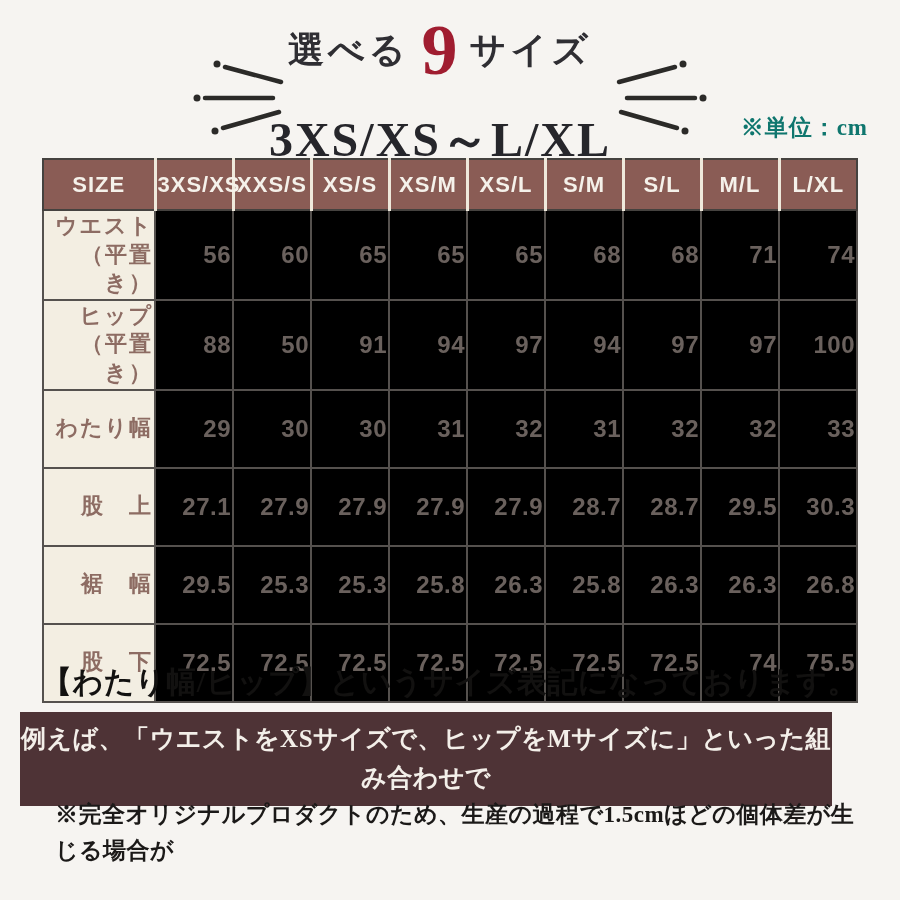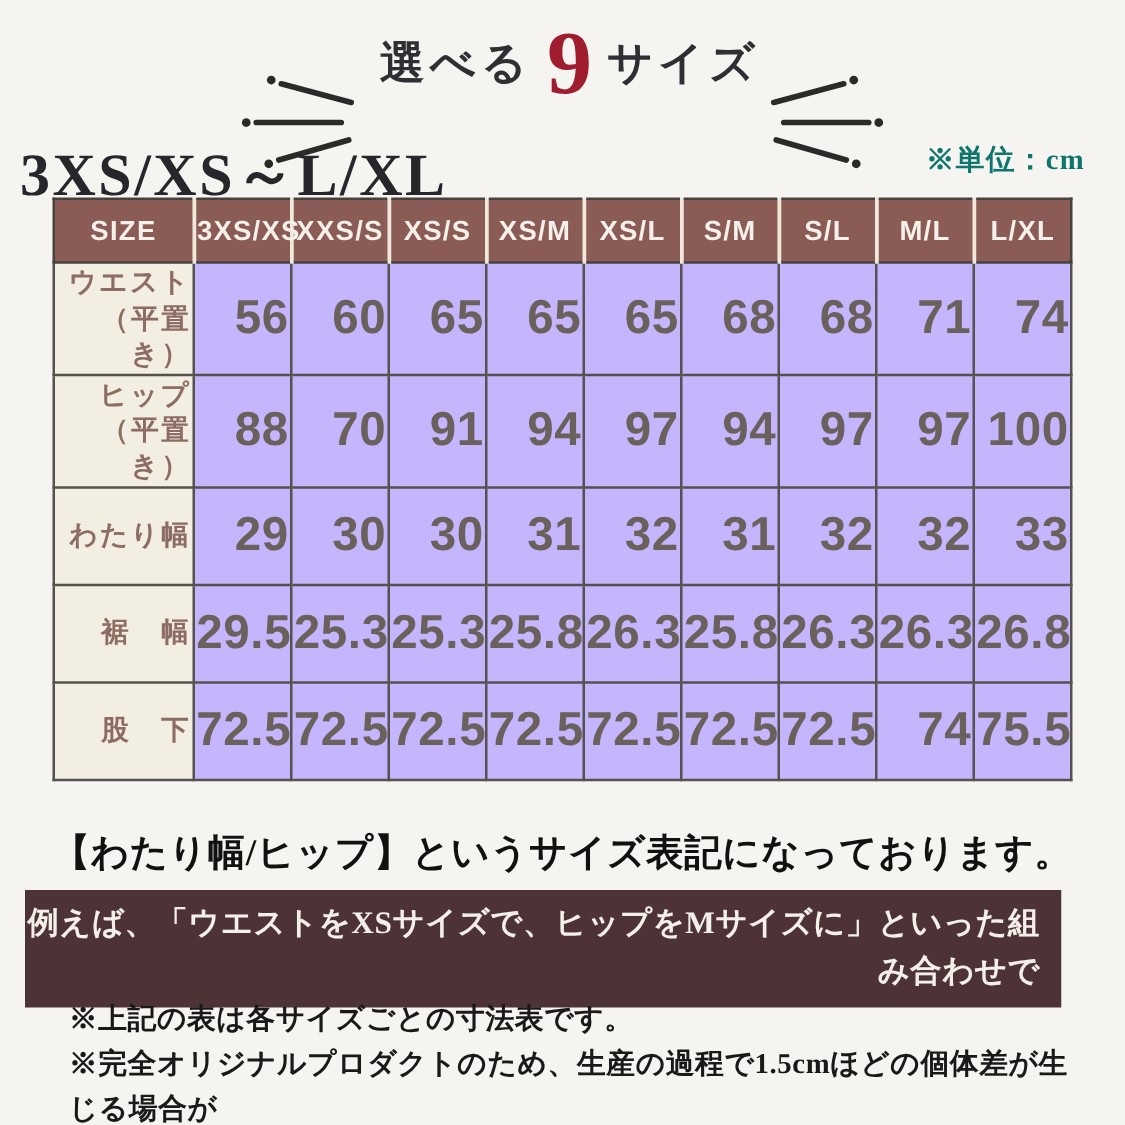--- a/index.html
+++ b/index.html
@@ -2,21 +2,21 @@
 <html><head>
 <meta charset="utf-8">
 <style>
   html,body{margin:0;padding:0;}
   body{font-family:"Liberation Sans","DejaVu Sans",sans-serif;}
   .page{
     position:relative;width:900px;height:900px;
     background:#f6f4f1;overflow:hidden;
   }
   
-  .title-wrap{position:absolute;left:16px;top:10px;width:880px;}
+  .title-wrap{position:absolute;left:0;top:10px;width:880px;text-align:center;}
   .title-line1{display:flex;justify-content:center;align-items:center;gap:10px;height:80px;}
   .title-prefix,.title-suffix{
     font-family:"Liberation Serif","DejaVu Serif",serif;
     font-size:36px;font-weight:bold;color:#2f2e33;letter-spacing:4px;
   }
   .title-count{
     font-family:"Liberation Serif","DejaVu Serif",serif;
     font-size:72px;font-weight:bold;color:#a01d30;line-height:0.9;
     padding:0 2px;
   }
@@ -50,36 +50,36 @@
   .size-table td{
     border:2px solid #55514e;text-align:right;vertical-align:middle;
     height:74px;
   }
   .size-table td.row-label{
     background:#f3eee2;color:#8d6c63;
     font-size:22px;font-weight:bold;letter-spacing:2px;
   }
   .size-table td.row-label .lbl-line{line-height:1.3;}
   .size-table td.val{
-    background:#c4b5fd;color:#6a615d;
-    font-size:38px;font-weight:bold;letter-spacing:0.5px;
+    background:#000000;color:#6a615d;
+    font-size:24px;font-weight:bold;letter-spacing:0.5px;
   }
   col.col-label{width:112px;}
   
   .caption{
     position:absolute;left:0;top:662px;width:900px;text-align:center;
     font-family:"Liberation Serif","DejaVu Serif",serif;
     font-size:30px;font-weight:bold;color:#121110;letter-spacing:0.5px;
   }
   .highlight-box{
     position:absolute;left:20px;top:712px;width:812px;
-    background:#4e3336;color:#f3efe9;text-align:right;
+    background:#4e3336;color:#f3efe9;text-align:center;
     font-family:"Liberation Serif","DejaVu Serif",serif;
     font-size:25px;font-weight:bold;
-    padding:7px 17px 9px 0;line-height:39px;letter-spacing:0.5px;
+    padding:7px 0 9px 0;line-height:39px;letter-spacing:0.5px;
   }
   .notes{
     position:absolute;left:55px;top:797px;width:820px;
     font-family:"Liberation Serif","DejaVu Serif",serif;
     font-size:23px;font-weight:bold;color:#1b1918;line-height:36px;
     letter-spacing:0.5px;
   }
 </style>
 </head>
 <body>
@@ -155,21 +155,21 @@
         <td class="val">68</td>
         <td class="val">71</td>
         <td class="val">74</td>
       </tr>
       <tr>
         <td class="row-label">
           <div class="lbl-line">ヒップ</div>
           <div class="lbl-line">（平置き）</div>
         </td>
         <td class="val">88</td>
-        <td class="val">70</td>
+        <td class="val">50</td>
         <td class="val">91</td>
         <td class="val">94</td>
         <td class="val">97</td>
         <td class="val">94</td>
         <td class="val">97</td>
         <td class="val">97</td>
         <td class="val">100</td>
       </tr>
       <tr>
         <td class="row-label">
@@ -180,20 +180,34 @@
         <td class="val">30</td>
         <td class="val">31</td>
         <td class="val">32</td>
         <td class="val">31</td>
         <td class="val">32</td>
         <td class="val">32</td>
         <td class="val">33</td>
       </tr>
       <tr>
         <td class="row-label">
+          <div class="lbl-line">股　上</div>
+        </td>
+        <td class="val">27.1</td>
+        <td class="val">27.9</td>
+        <td class="val">27.9</td>
+        <td class="val">27.9</td>
+        <td class="val">27.9</td>
+        <td class="val">28.7</td>
+        <td class="val">28.7</td>
+        <td class="val">29.5</td>
+        <td class="val">30.3</td>
+      </tr>
+      <tr>
+        <td class="row-label">
           <div class="lbl-line">裾　幅</div>
         </td>
         <td class="val">29.5</td>
         <td class="val">25.3</td>
         <td class="val">25.3</td>
         <td class="val">25.8</td>
         <td class="val">26.3</td>
         <td class="val">25.8</td>
         <td class="val">26.3</td>
         <td class="val">26.3</td>
@@ -217,18 +231,17 @@
       </table>
   </div>
 
   <div class="caption">【わたり幅/ヒップ】というサイズ表記になっております。</div>
 
   <div class="highlight-box">
     <div>例えば、「ウエストをXSサイズで、ヒップをMサイズに」といった組み合わせで</div>
   </div>
 
   <div class="notes">
-    <div>※上記の表は各サイズごとの寸法表です。</div>
     <div>※完全オリジナルプロダクトのため、生産の過程で1.5cmほどの個体差が生じる場合が</div>
 
   </div>
 
 </div>
 
 </body></html>

